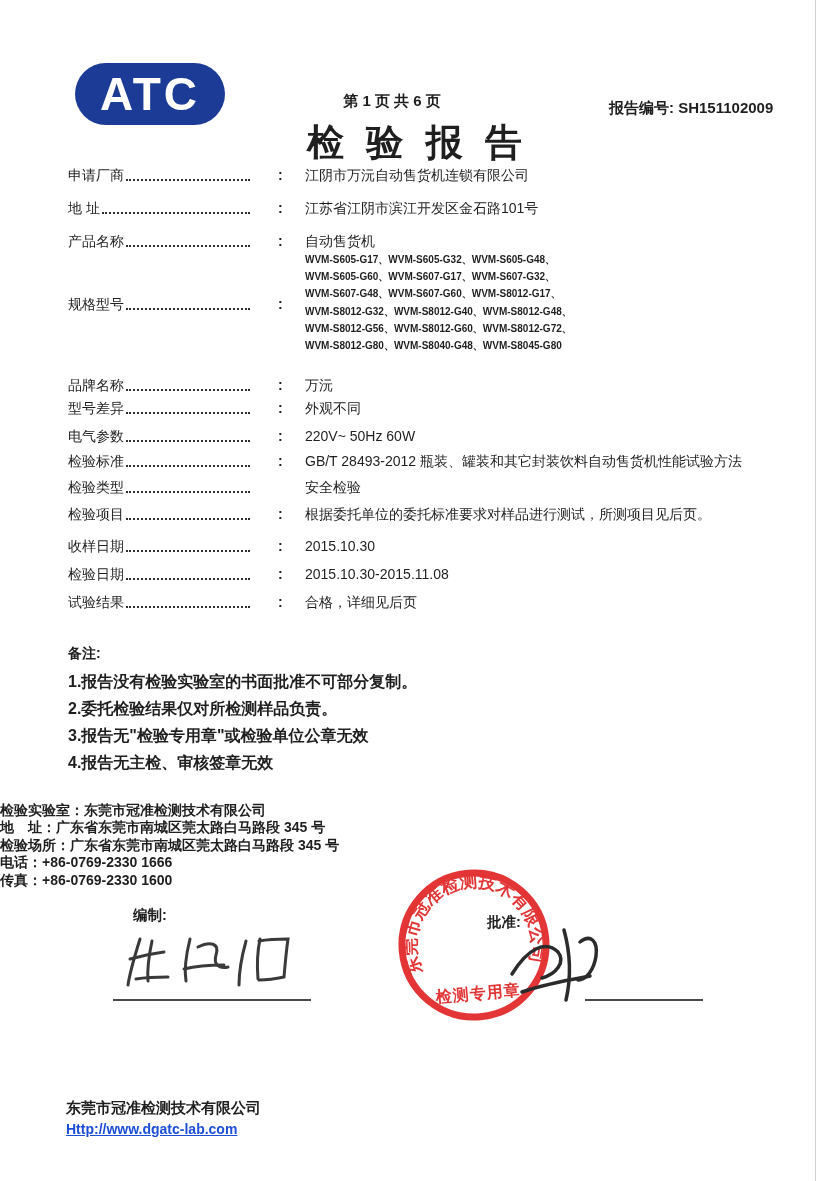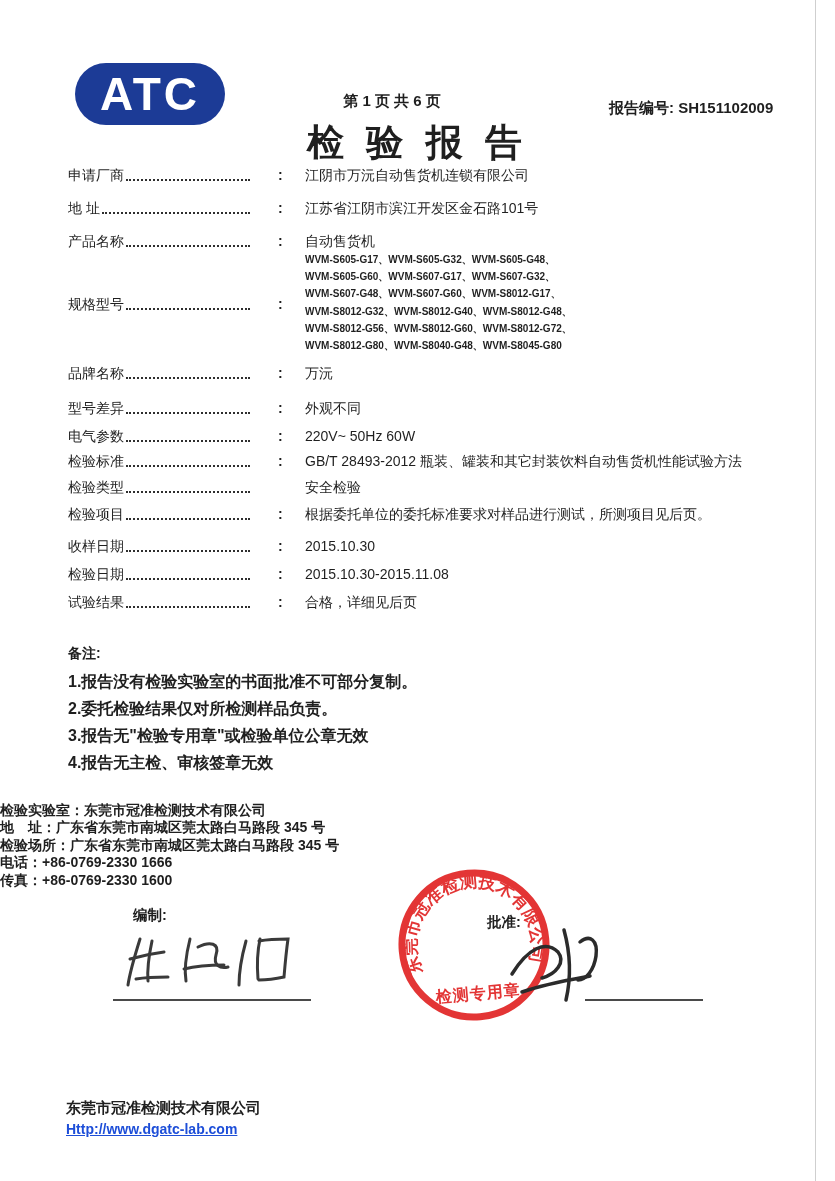--- a/index.html
+++ b/index.html
@@ -105,21 +105,21 @@
   </div>
   <div class="model-lines">
     <div>WVM-S605-G17、WVM-S605-G32、WVM-S605-G48、</div>
     <div>WVM-S605-G60、WVM-S607-G17、WVM-S607-G32、</div>
     <div>WVM-S607-G48、WVM-S607-G60、WVM-S8012-G17、</div>
     <div>WVM-S8012-G32、WVM-S8012-G40、WVM-S8012-G48、</div>
     <div>WVM-S8012-G56、WVM-S8012-G60、WVM-S8012-G72、</div>
     <div>WVM-S8012-G80、WVM-S8040-G48、WVM-S8045-G80</div>
   </div>
 
-  <div class="row" style="top:364px">
+  <div class="row" style="top:376px">
     <div class="cell-label">
         <span>品牌名称</span>
         <span class="leader"></span>
       </div>
     <div class="cell-colon">:</div>
     <div class="cell-value">万沅</div>
   </div>
   <div class="row" style="top:399px">
     <div class="cell-label">
         <span>型号差异</span>

